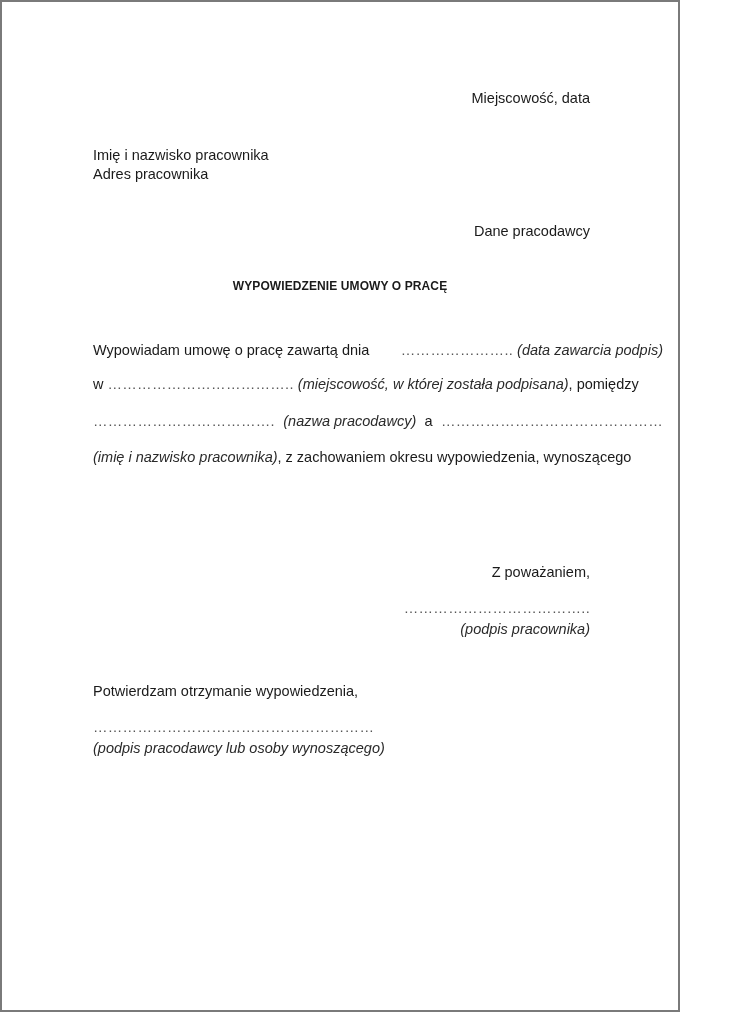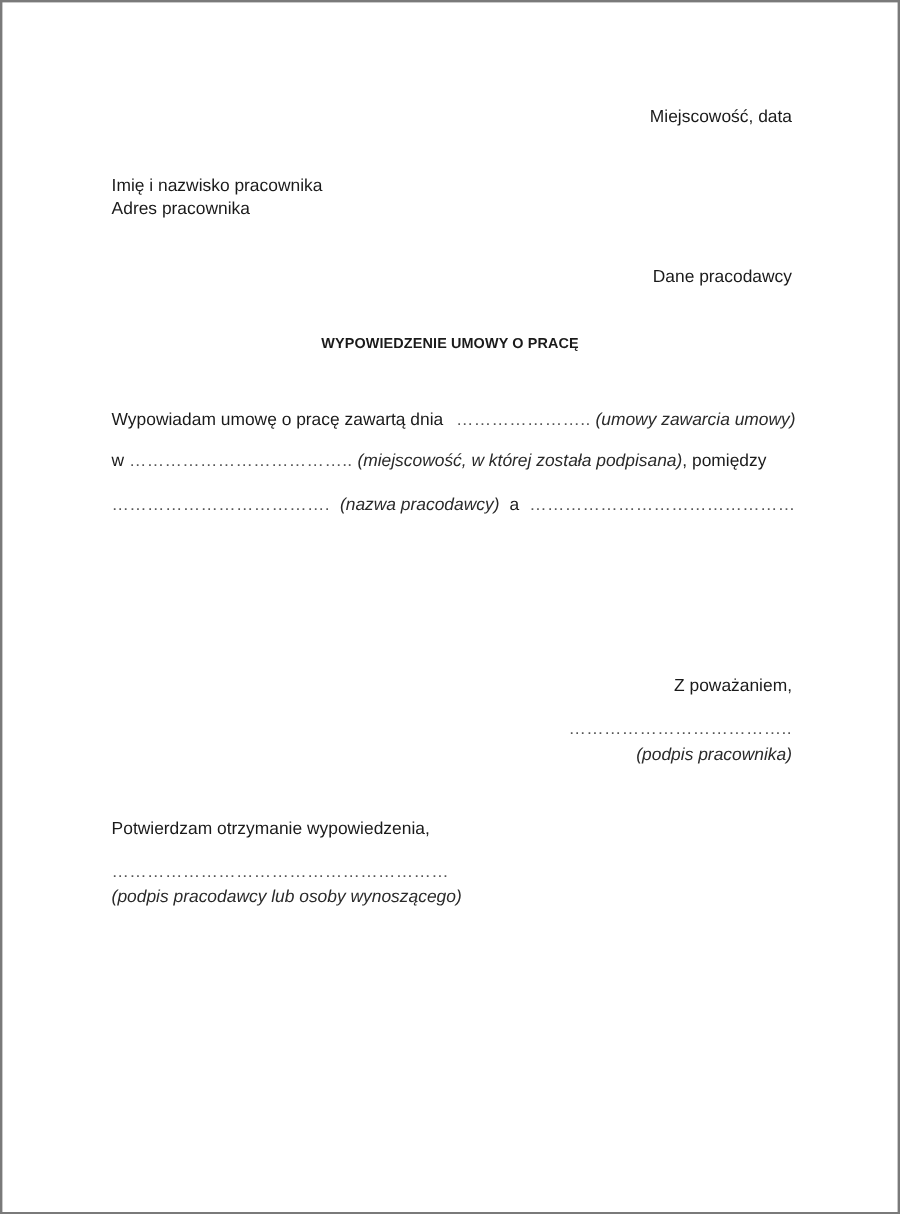--- a/index.html
+++ b/index.html
@@ -1,19 +1,19 @@
 <!DOCTYPE html>
 <html><head>
 <meta charset="utf-8">
 <style>
   html, body { margin: 0; padding: 0; background: #ffffff; }
   body { width: 750px; height: 1012px; overflow: hidden; }
   .page {
     position: relative;
-    width: 750px; height: 1012px;
+    width: 680px; height: 1012px;
     box-sizing: border-box;
     border: 2px solid #7a7a7a;
     background: #ffffff;
     font-family: "Liberation Sans", sans-serif;
     font-size: 14.5px;
     color: #1a1a1a;
   }
   .abs { position: absolute; white-space: nowrap; }
   .right { right: 88px; text-align: right; }
   .left { left: 91px; }
@@ -34,39 +34,42 @@
   <div class="abs left" style="top:164px;">Adres pracownika</div>
 
   <div class="abs right" style="top:221px;">Dane pracodawcy</div>
 
   <div class="abs title" style="top:277px;">WYPOWIEDZENIE UMOWY O PRACĘ</div>
 
   <div class="line justify" style="top:340px;">
     <span>Wypowiadam umowę o pracę zawartą dnia</span>
     <span>
       <span class="dots">…………………..</span>
-      <span class="it">(umowy zawarcia umowy)</span>
+      <span class="it">(data zawarcia podpis)</span>
     </span>
   </div>
 
   <div class="line justify" style="top:374px;">
     <span>
       <span>w</span>
       <span class="dots">………………………………..</span>
       <span class="it">(miejscowość, w której została podpisana)</span><span>, pomiędzy</span>
     </span>
   </div>
 
   <div class="line justify" style="top:411px;">
     <span class="dots">……………………………….</span>
     <span class="it">(nazwa pracodawcy)</span>
     <span>a</span>
     <span class="dots">………………………………………</span>
   </div>
 
+  <div class="line" style="top:447px;">
+    <span class="it">(imię i nazwisko pracownika)</span><span>, z zachowaniem okresu wypowiedzenia, wynoszącego</span>
+  </div>
 
 
   <div class="abs right" style="top:562px;">Z poważaniem,</div>
   <div class="abs right dots" style="top:598px;">………………………………..</div>
   <div class="abs right it" style="top:619px;">(podpis pracownika)</div>
 
   <div class="abs left" style="top:681px;text-align:right;">Potwierdzam otrzymanie wypowiedzenia,</div>
   <div class="abs left dots" style="top:717px;">…………………………………………………</div>
   <div class="abs left it" style="top:738px;">(podpis pracodawcy lub osoby wynoszącego)</div>
 

